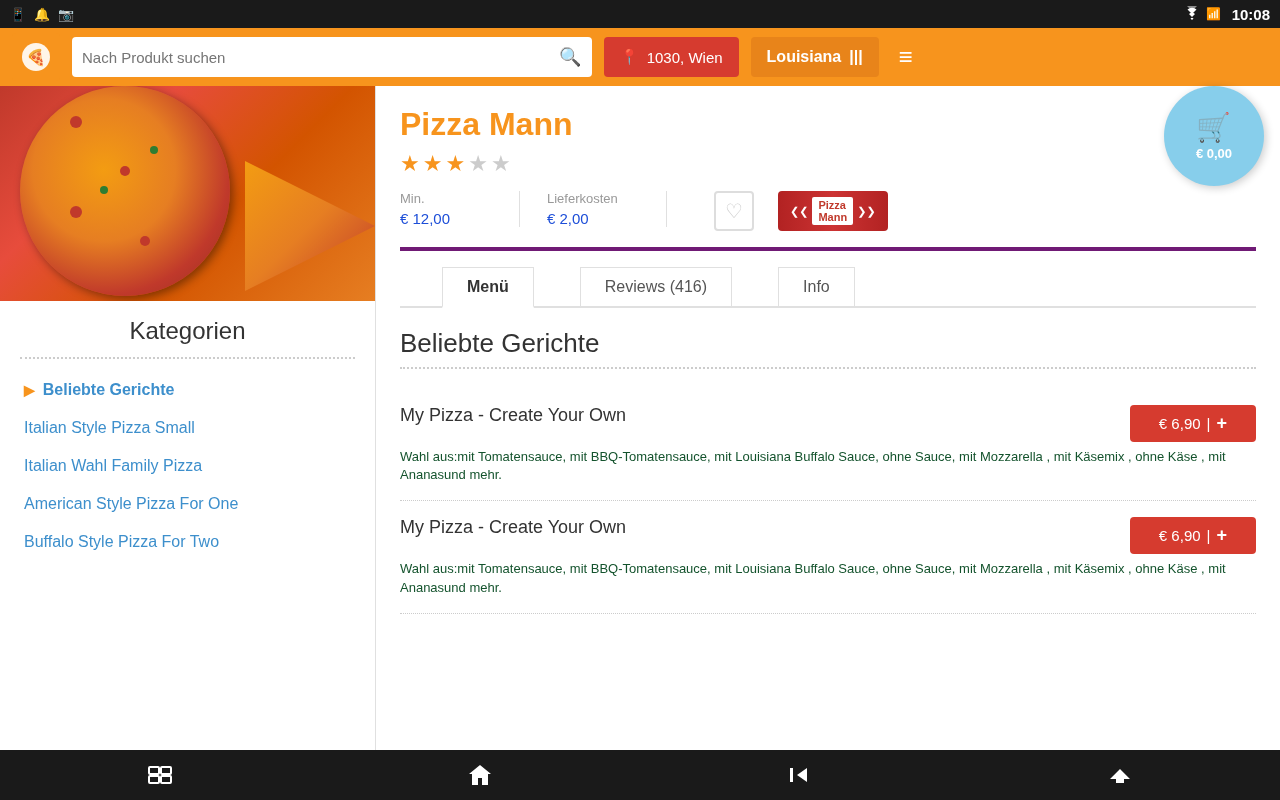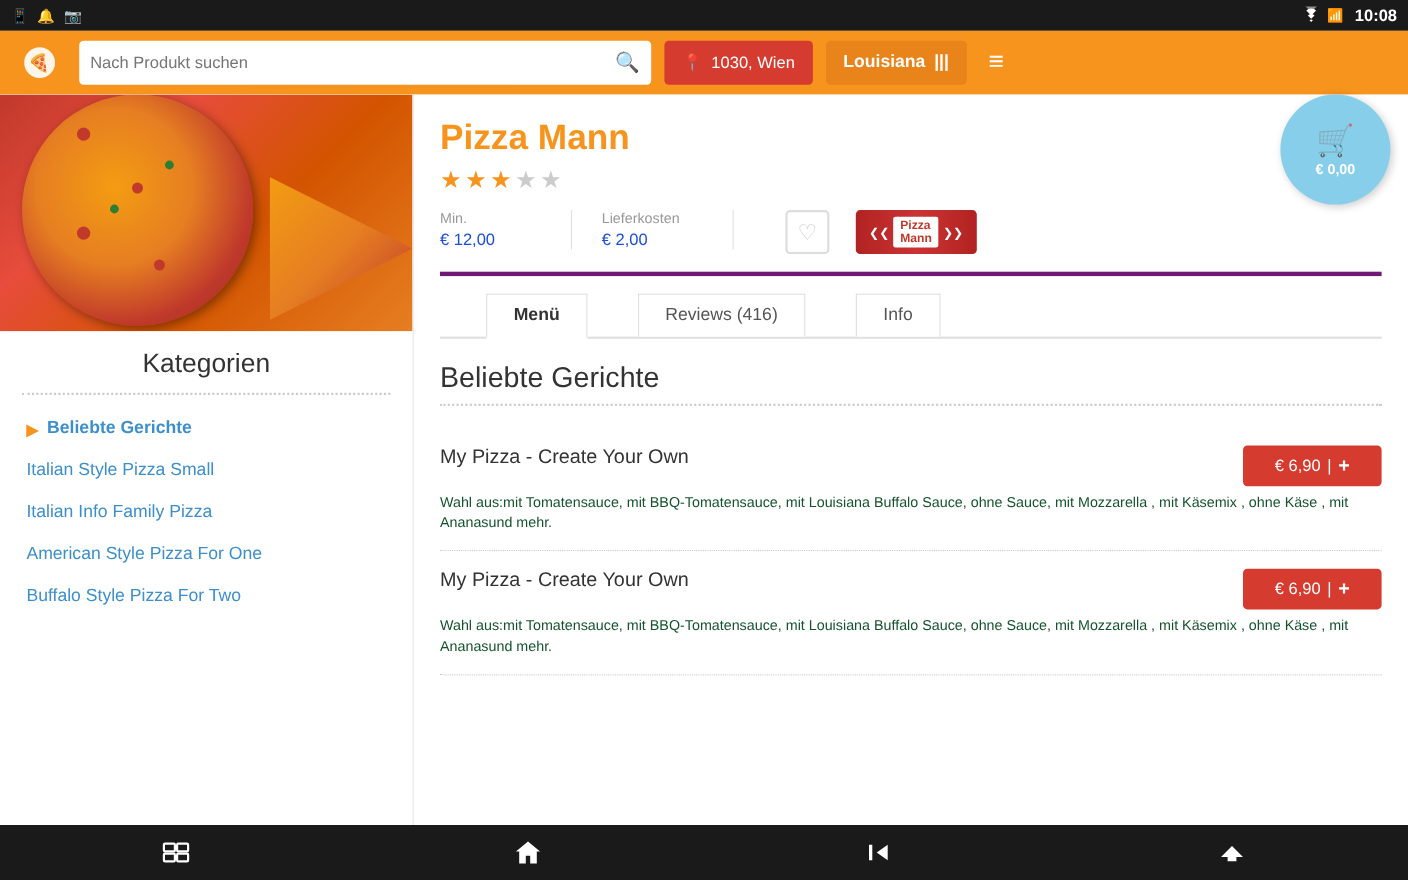--- a/index.html
+++ b/index.html
@@ -416,21 +416,21 @@
       <div class="divider-dots"></div>
 
       <div class="category-item active">
         <span class="category-arrow">▶</span>
         <span>Beliebte Gerichte</span>
       </div>
       <div class="category-item">
         <span>Italian Style Pizza Small</span>
       </div>
       <div class="category-item">
-        <span>Italian Info Family Pizza</span>
+        <span>Italian Wahl Family Pizza</span>
       </div>
       <div class="category-item">
         <span>American Style Pizza For One</span>
       </div>
       <div class="category-item">
         <span>Buffalo Style Pizza For Two</span>
       </div>
     </div>
   </div>
 

